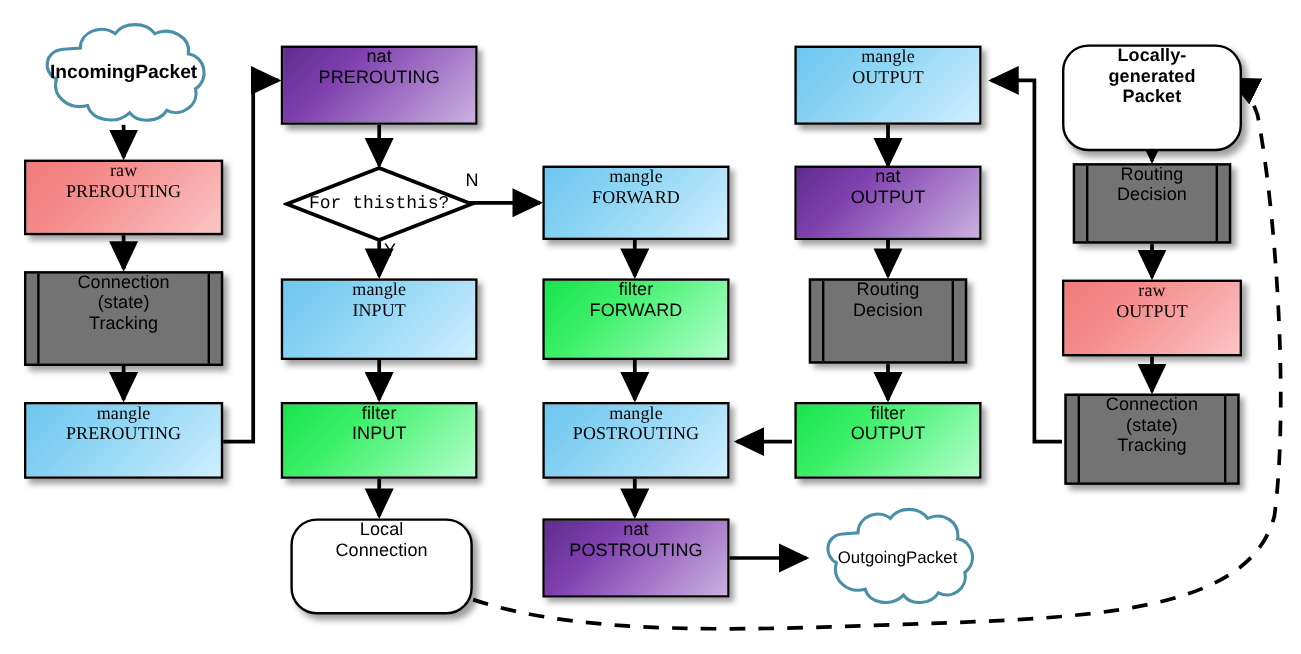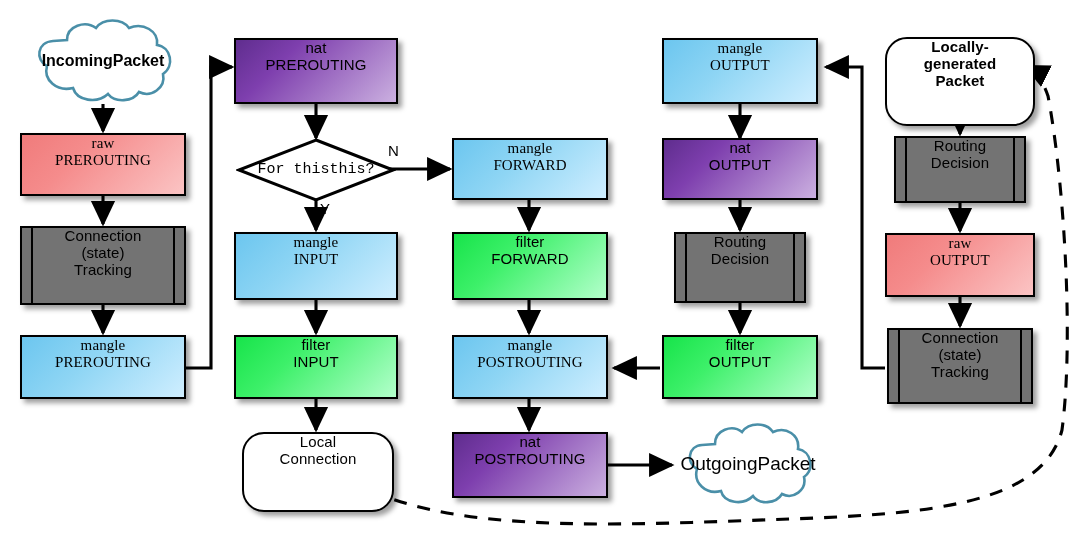--- a/index.html
+++ b/index.html
@@ -205,21 +205,21 @@
     </div>
 
     <div class="cloud" style="left:672px;top:420px;width:152px;height:88px;">
       <svg viewBox="0 0 152 88" width="152" height="88">
         <g transform="translate(3,2)">
           <path d="M40,22 C40,8 57,2 67,10 C74,0 91,0 98,10 C111,4 125,13 123,27
                    C136,29 140,47 129,55 C132,68 118,78 107,72 C101,82 84,83 78,74
                    C68,84 49,81 46,69 C31,73 18,61 22,47 C11,41 13,24 27,23 Z" fill="#ffffff" stroke="#4a8fa8" stroke-width="2.6"></path>
         </g>
       </svg>
-      <span class="lbl" style="font-weight:normal;font-size:19px;">
+      <span class="lbl" style="font-weight:normal;font-size:14px;">
         <span>Outgoing</span>
           <br>
         <span>Packet</span>
       </span>
     </div>
 
     <div class="node chain c-mangle" style="left:662px;top:38px;width:156px;height:66px;">
       <span class="lbl">
         <span>mangle</span><br>
         <span>OUTPUT</span>

